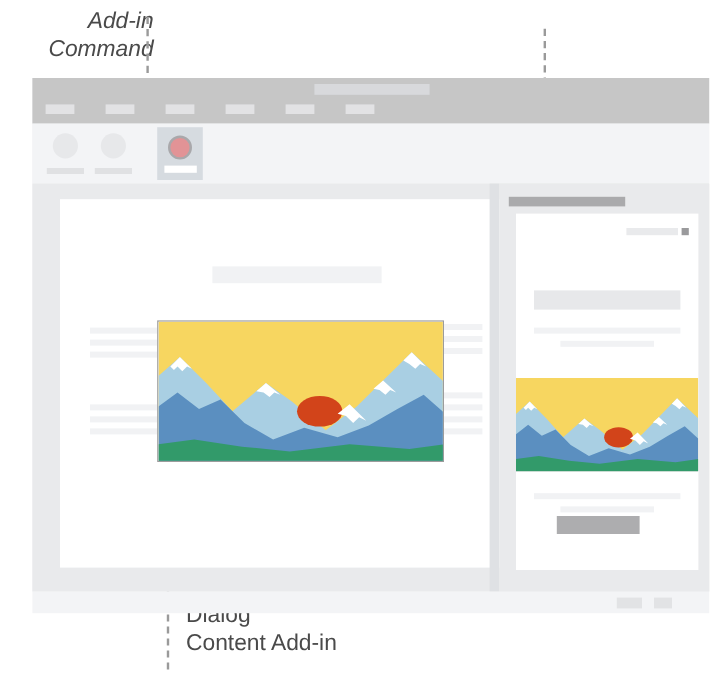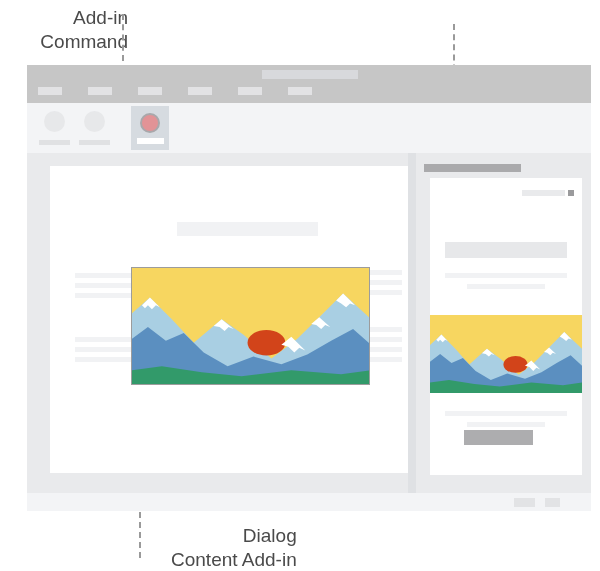--- a/index.html
+++ b/index.html
@@ -27,31 +27,31 @@
     font-size: 19px;
     line-height: 24px;
     white-space: pre-line;
     font-family: "Liberation Sans", sans-serif;
   }
   #label-addin-command {
     left: 16px;
     top: 6px;
     width: 112px;
     text-align: right;
+    font-style: italic;
   }
   #label-task-pane {
     left: 466px;
     top: 24px;
     text-align: left;
   }
   #label-dialog-content {
     left: 155px;
-    top: 524px;
-    text-align: right;
-    margin-left: 16px;
+    top: 501px;
+    text-align: left;
   }
 
   
   .leader {
     position: absolute;
     width: 0;
     border-left: 2px dashed #9a9a9a;
   }
   #leader-addin { left: 122px; top: 14px;  height: 98px; }
   #leader-taskpane { left: 453px; top: 24px; height: 158px; }

